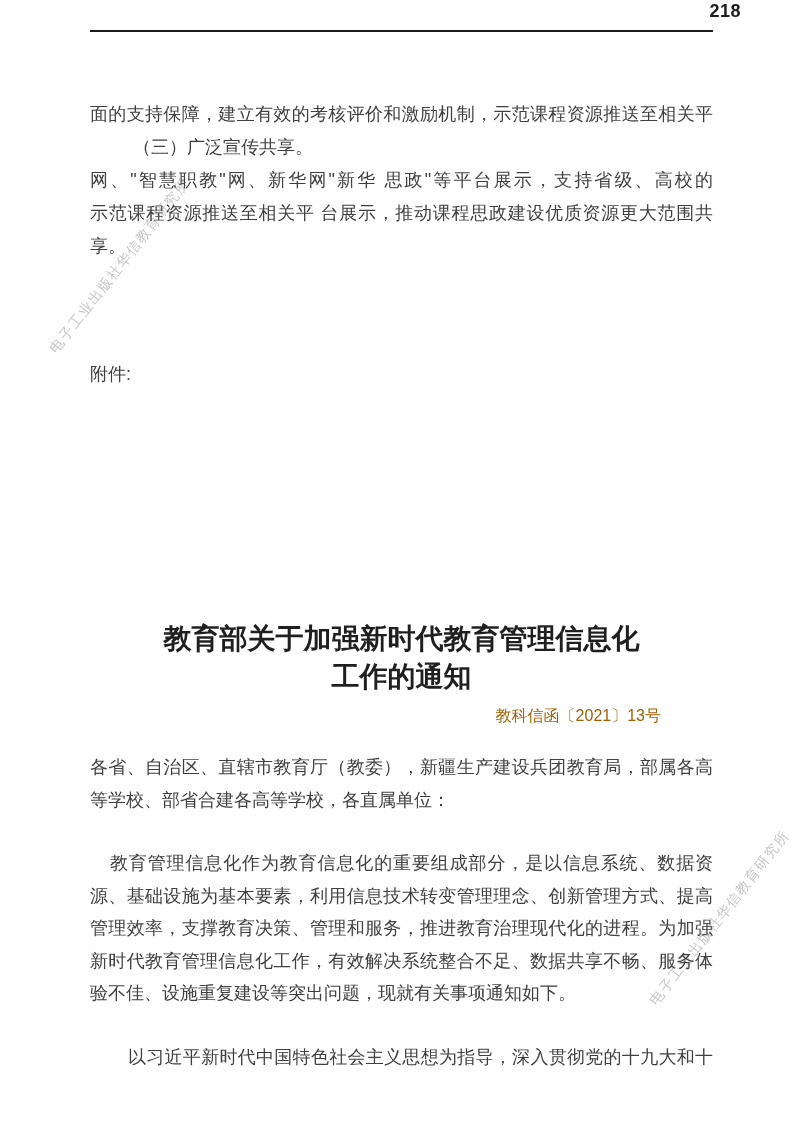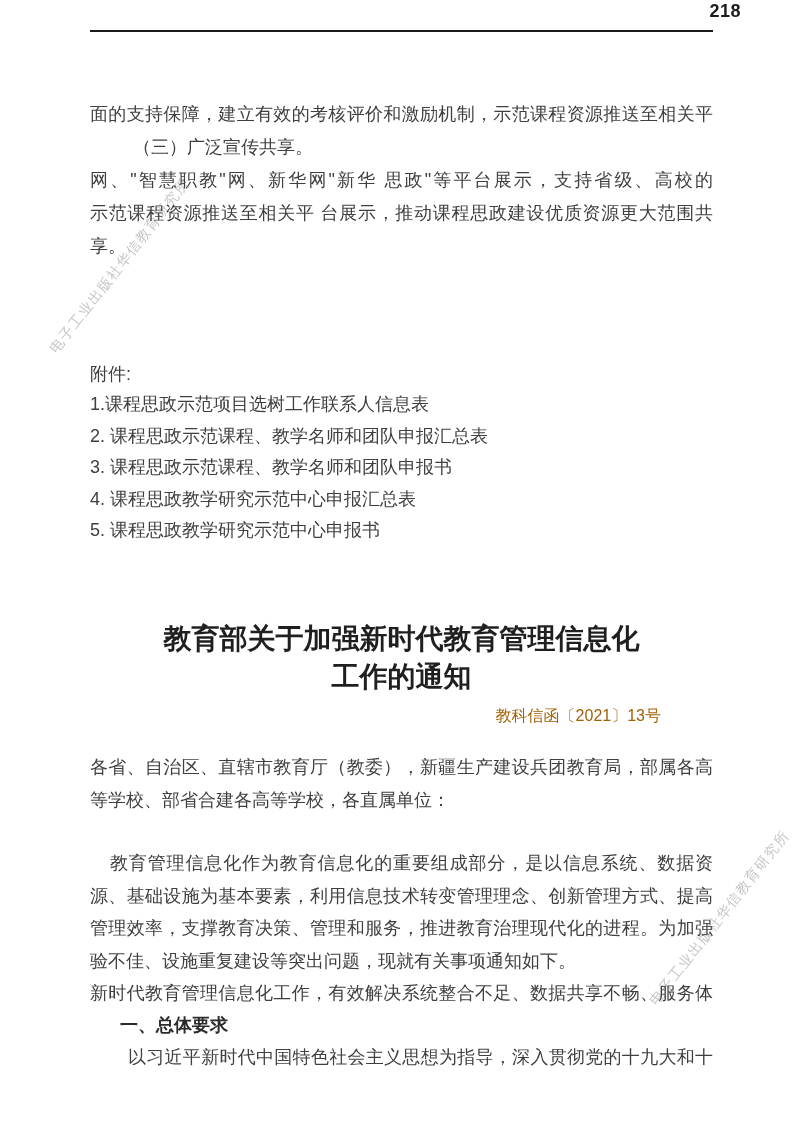--- a/index.html
+++ b/index.html
@@ -97,47 +97,39 @@
 
   <div class="block b-top">
     <span class="ln jf">面的支持保障，建立有效的考核评价和激励机制，示范课程资源推送至相关平</span>
     <span class="ln ind2">（三）广泛宣传共享。</span>
     <span class="ln jf">网、"智慧职教"网、新华网"新华 思政"等平台展示，支持省级、高校的</span>
     <span class="ln jf">示范课程资源推送至相关平 台展示，推动课程思政建设优质资源更大范围共</span>
     <span class="ln">享。</span>
   </div>
 
   <div class="block b-attach-lbl">附件:</div>
-  <div class="block b-attach">
-    <span class="ln">1.课程思政示范项目选树工作联系人信息表</span>
-    <span class="ln">2. 课程思政示范课程、教学名师和团队申报汇总表</span>
-    <span class="ln">3. 课程思政示范课程、教学名师和团队申报书</span>
-    <span class="ln">4. 课程思政教学研究示范中心申报汇总表</span>
-    <span class="ln">5. 课程思政教学研究示范中心申报书</span>
-  </div>
 
   <div class="block b-title">
     <span class="ln">教育部关于加强新时代教育管理信息化</span>
     <span class="ln">工作的通知</span>
   </div>
 
   <div class="block b-docnum">教科信函〔2021〕13号</div>
 
   <div class="block b-salut">
     <span class="ln jf">各省、自治区、直辖市教育厅（教委），新疆生产建设兵团教育局，部属各高</span>
     <span class="ln">等学校、部省合建各高等学校，各直属单位：</span>
   </div>
 
   <div class="block b-para1">
     <span class="ln ind1 jf">教育管理信息化作为教育信息化的重要组成部分，是以信息系统、数据资</span>
     <span class="ln jf">源、基础设施为基本要素，利用信息技术转变管理理念、创新管理方式、提高</span>
     <span class="ln jf">管理效率，支撑教育决策、管理和服务，推进教育治理现代化的进程。为加强</span>
+    <span class="ln jf">新时代教育管理信息化工作，有效解决系统整合不足、数据共享不畅、服务体</span>
     <span class="ln">验不佳、设施重复建设等突出问题，现就有关事项通知如下。</span>
-    <span class="ln jf">新时代教育管理信息化工作，有效解决系统整合不足、数据共享不畅、服务体</span>
   </div>
 
-  <div class="block b-head1 ind15">一、总体要求</div>
 
   <div class="block b-para2">
     <span class="ln ind2b jf">以习近平新时代中国特色社会主义思想为指导，深入贯彻党的十九大和十</span>
   </div>
 
 </div>
 
 </body></html>

